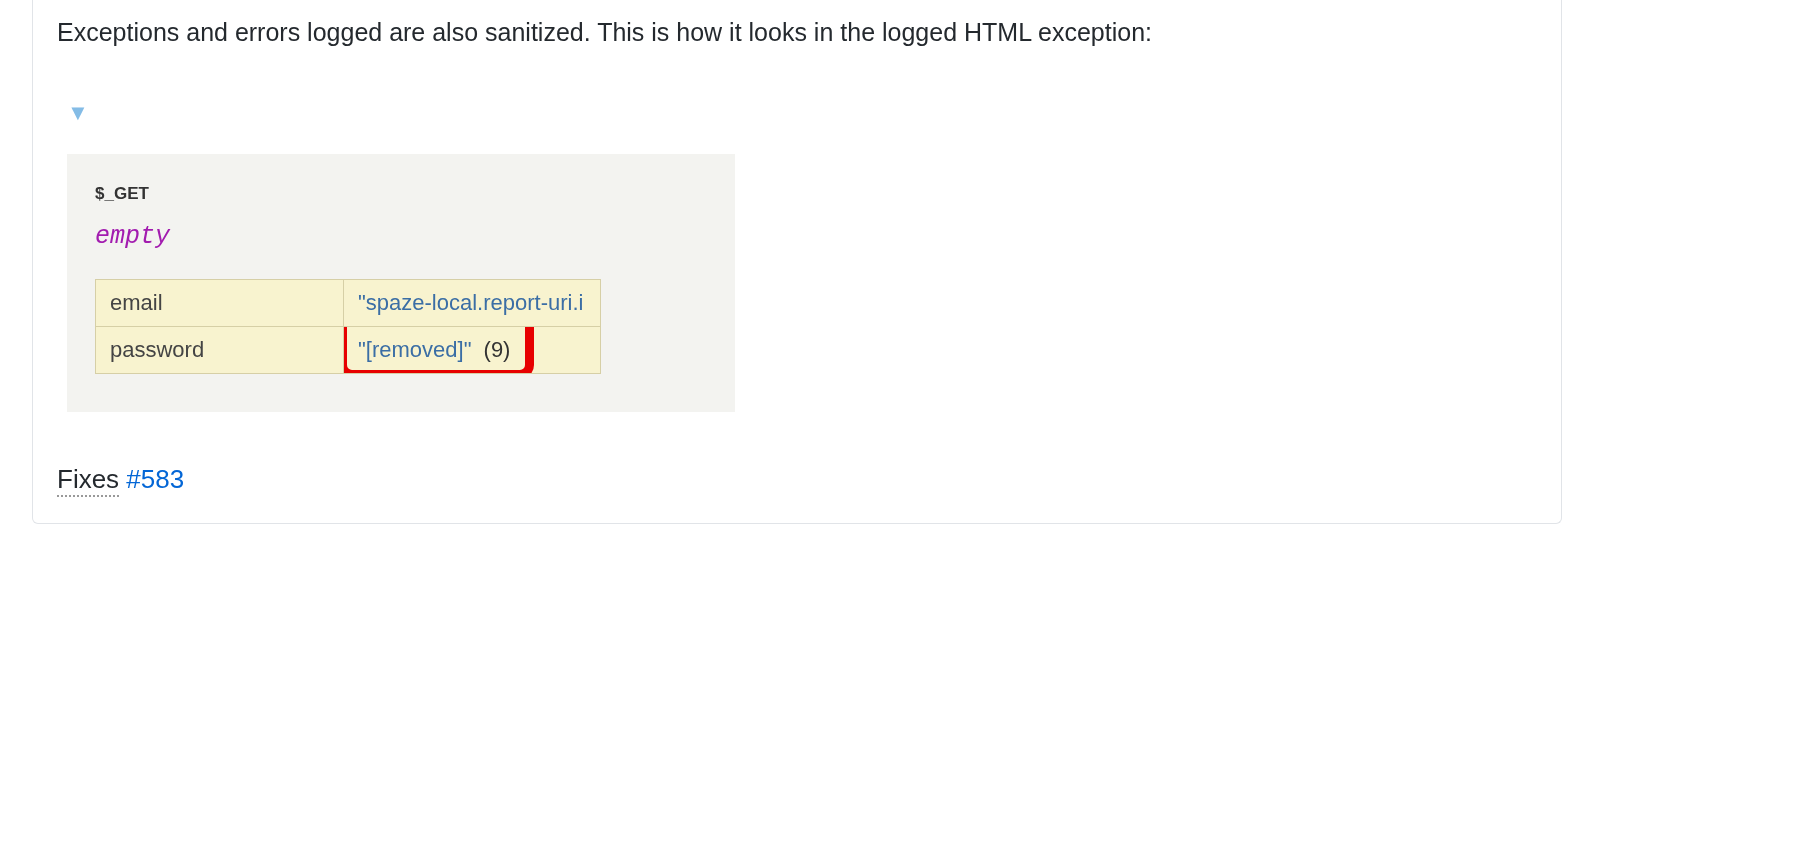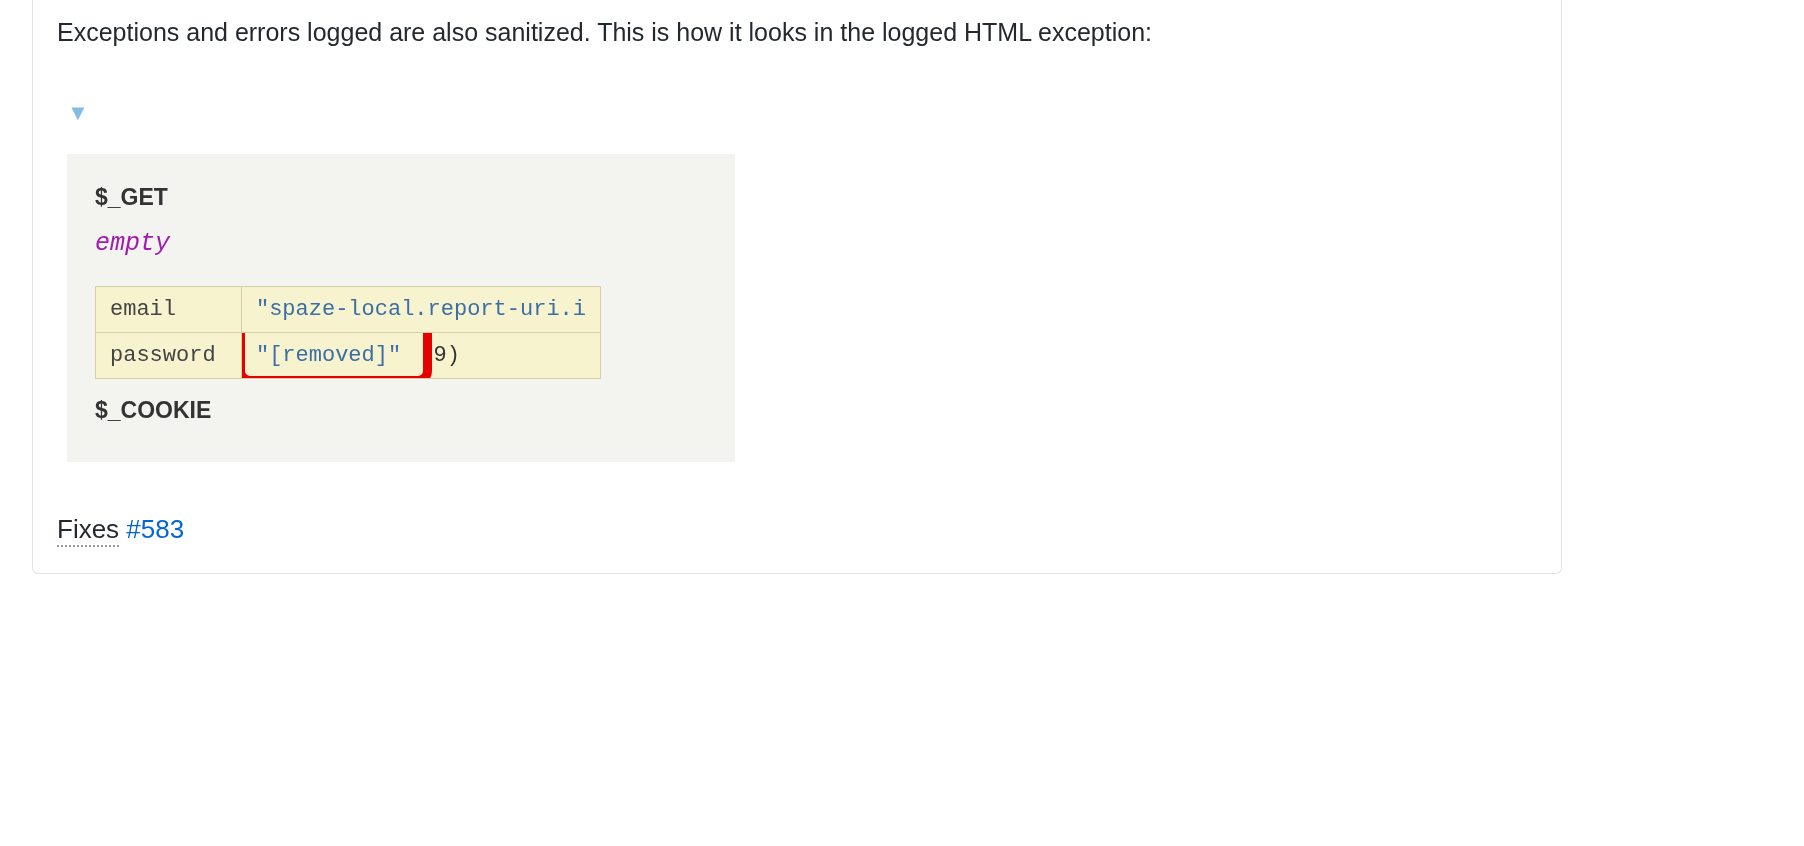--- a/index.html
+++ b/index.html
@@ -49,38 +49,38 @@
   .exception-panel {
     background: #f3f3f0;
     width: 668px;
     padding: 30px 0 20px 0;
     overflow: hidden;
     font-family: "Segoe UI", Verdana, Tahoma, sans-serif;
   }
   .var-head {
     font-family: 'Segoe UI Semibold', 'Segoe UI', Verdana, sans-serif;
     font-weight: 700;
-    font-size: 23px;
+    font-size: 17px;
     color: #333;
     padding: 0 28px;
     margin-bottom: 18px;
   }
   .empty {
     font-style: italic;
     font-family: Consolas, "Courier New", monospace;
     font-size: 25px;
     color: #a21caf;
     padding: 0 28px;
     margin-bottom: 28px;
   }
   .post-table {
     width: 506px;
     margin-left: 28px;
     border-collapse: collapse;
-    font-family: Liberation Mono, monospace;
+    font-family: Liberation Sans, sans-serif;
     font-size: 22px;
     color: #333;
     margin-bottom: 18px;
   }
   .post-table td {
     background: #f8f3cf;
     border: 1px solid #d6cfa6;
     padding: 10px 14px;
     vertical-align: middle;
     white-space: nowrap;
@@ -147,21 +147,20 @@
           <td class="key">password</td>
           <td class="val" style="position:relative;">
             <span class="strval">"[removed]"</span>
             <span class="num">(9)</span>
             <div class="highlight-box" style="left:-6px; top:-26px; width:196px; height:78px;"></div>
           </td>
         </tr>
       </tbody>
         </table>
 
-      <div class="var-head">$_COOKIE</div>
 
     </div>
   </div>
 
   <p class="fixes-line">
     <span class="word">Fixes</span>
     <span> </span>
     <a href="#">#583</a>
   </p>
 

